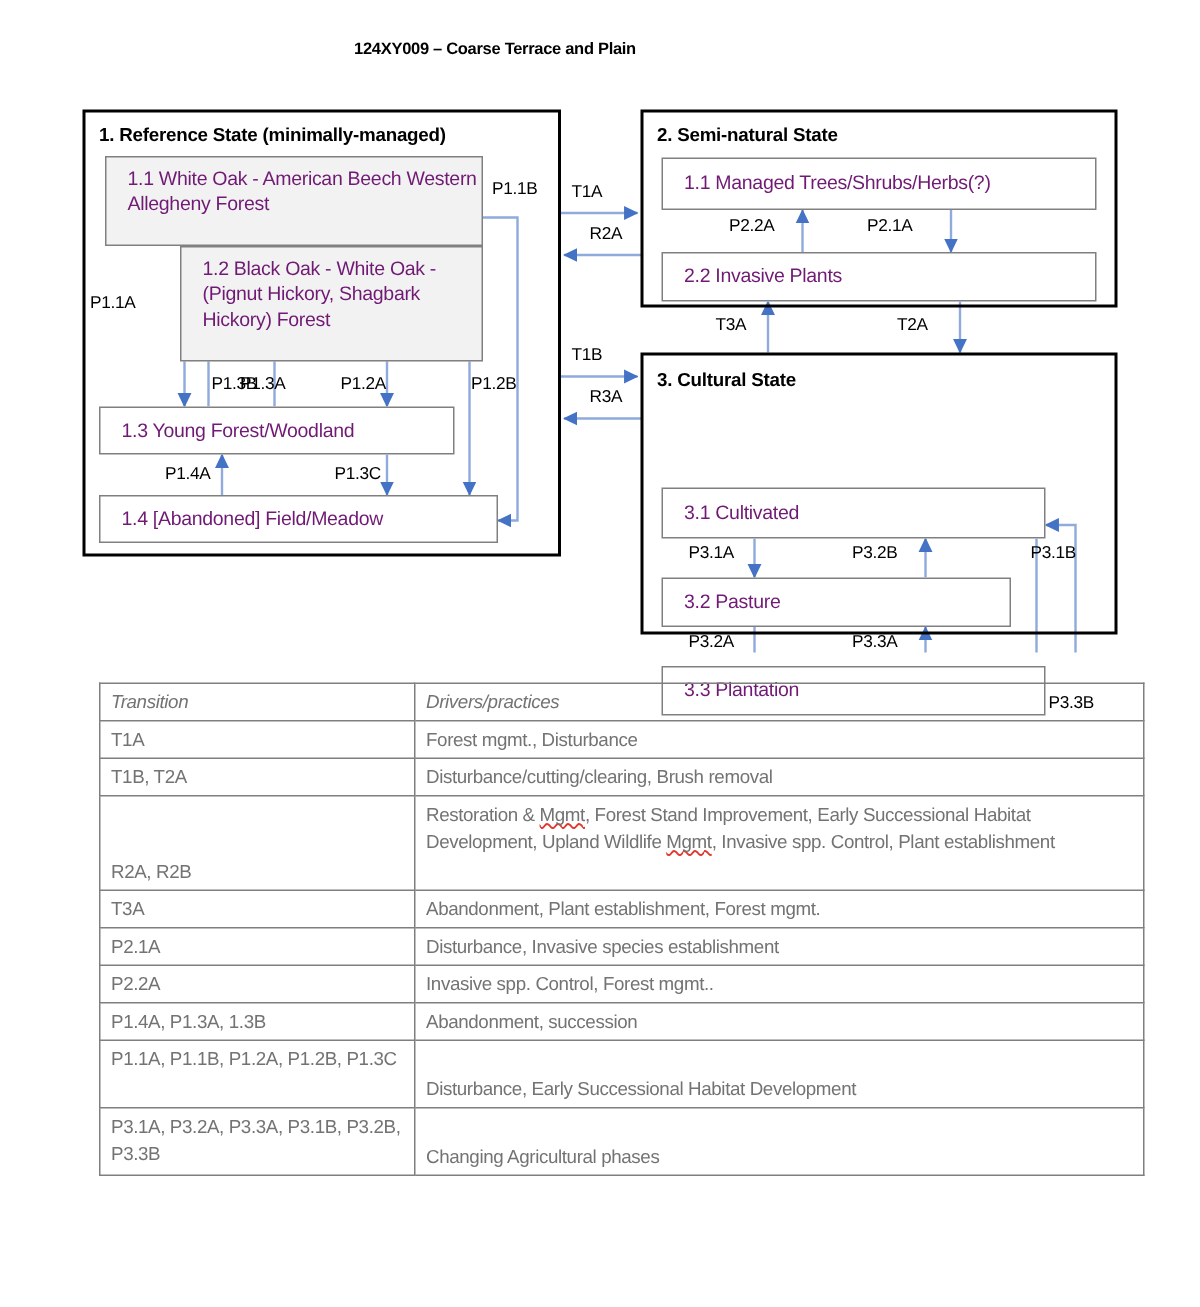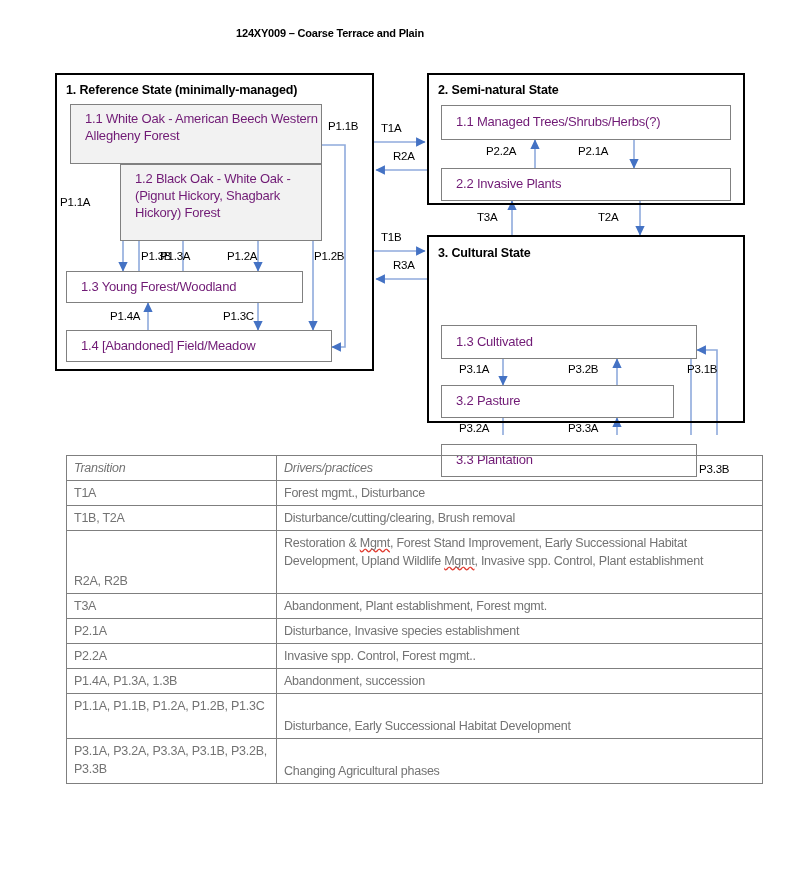--- a/index.html
+++ b/index.html
@@ -221,21 +221,21 @@
     <span>2.2  Invasive Plants</span>
   </div>
 
   <div class="arrow-label" style="left:486px; top:85px;">P2.2A</div>
   <div class="arrow-label" style="left:578px; top:85px;">P2.1A</div>
 
   <div class="state-box" style="left:427px; top:175px; width:318px; height:188px;"></div>
   <div class="state-title" style="left:438px; top:186px;">3.  Cultural State</div>
 
   <div class="phase" style="left:441px; top:265px; width:256px; height:34px; padding-top:7px;">
-    <span>1.3  Cultivated</span>
+    <span>3.1  Cultivated</span>
   </div>
   <div class="phase" style="left:441px; top:325px; width:233px; height:33px; padding-top:6px;">
     <span>3.2  Pasture</span>
   </div>
   <div class="phase" style="left:441px; top:384px; width:256px; height:33px; padding-top:6px;">
     <span>3.3  Plantation</span>
   </div>
 
   <div class="arrow-label" style="left:459px; top:303px;">P3.1A</div>
   <div class="arrow-label" style="left:568px; top:303px;">P3.2B</div>

